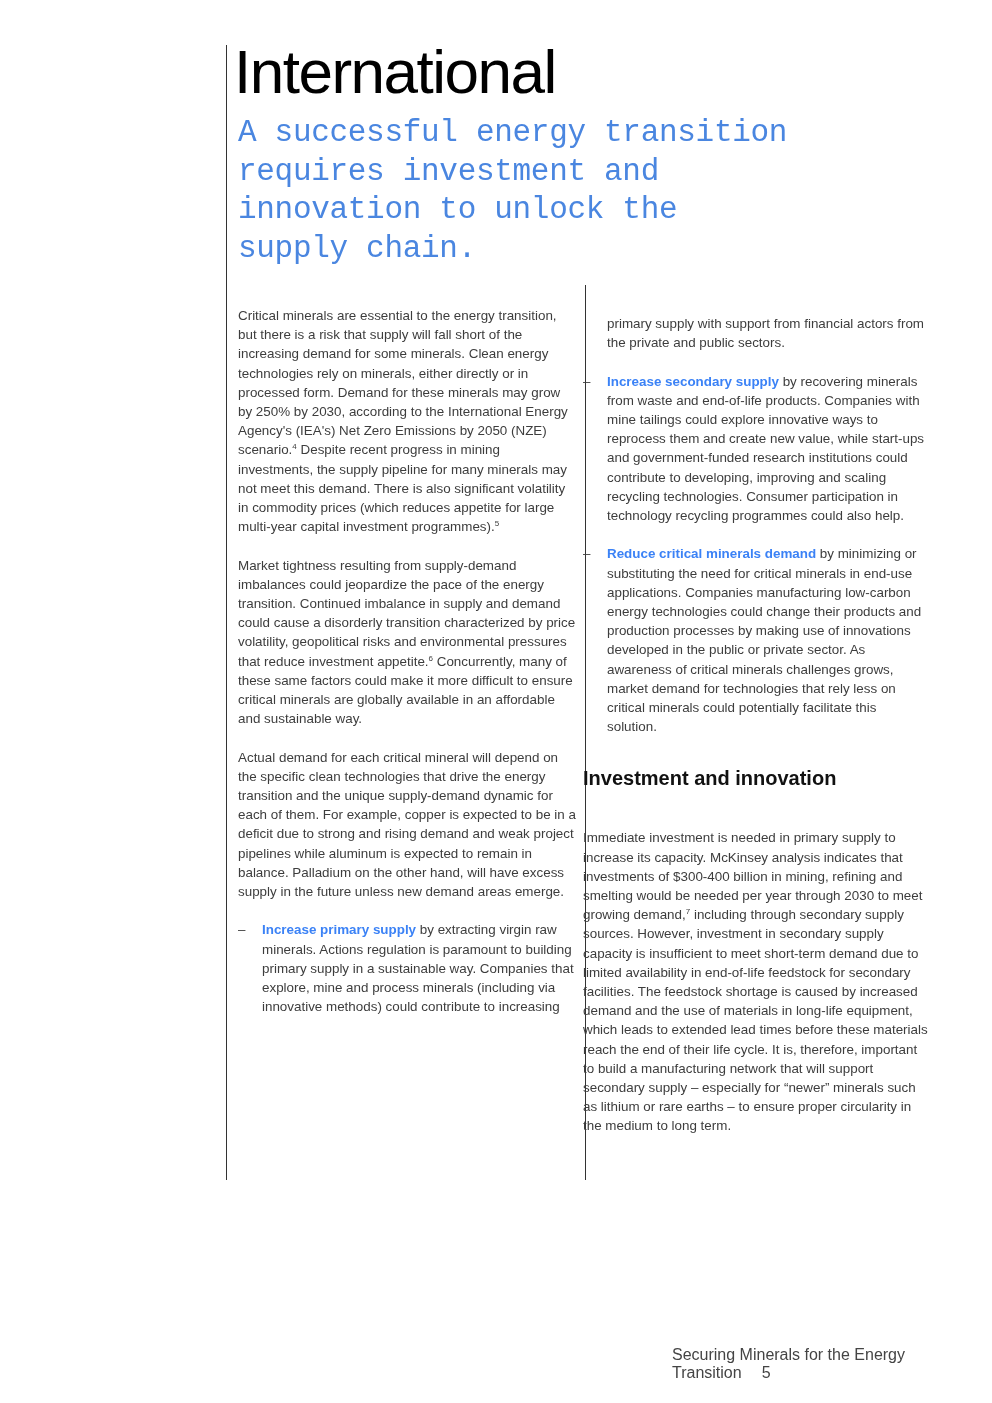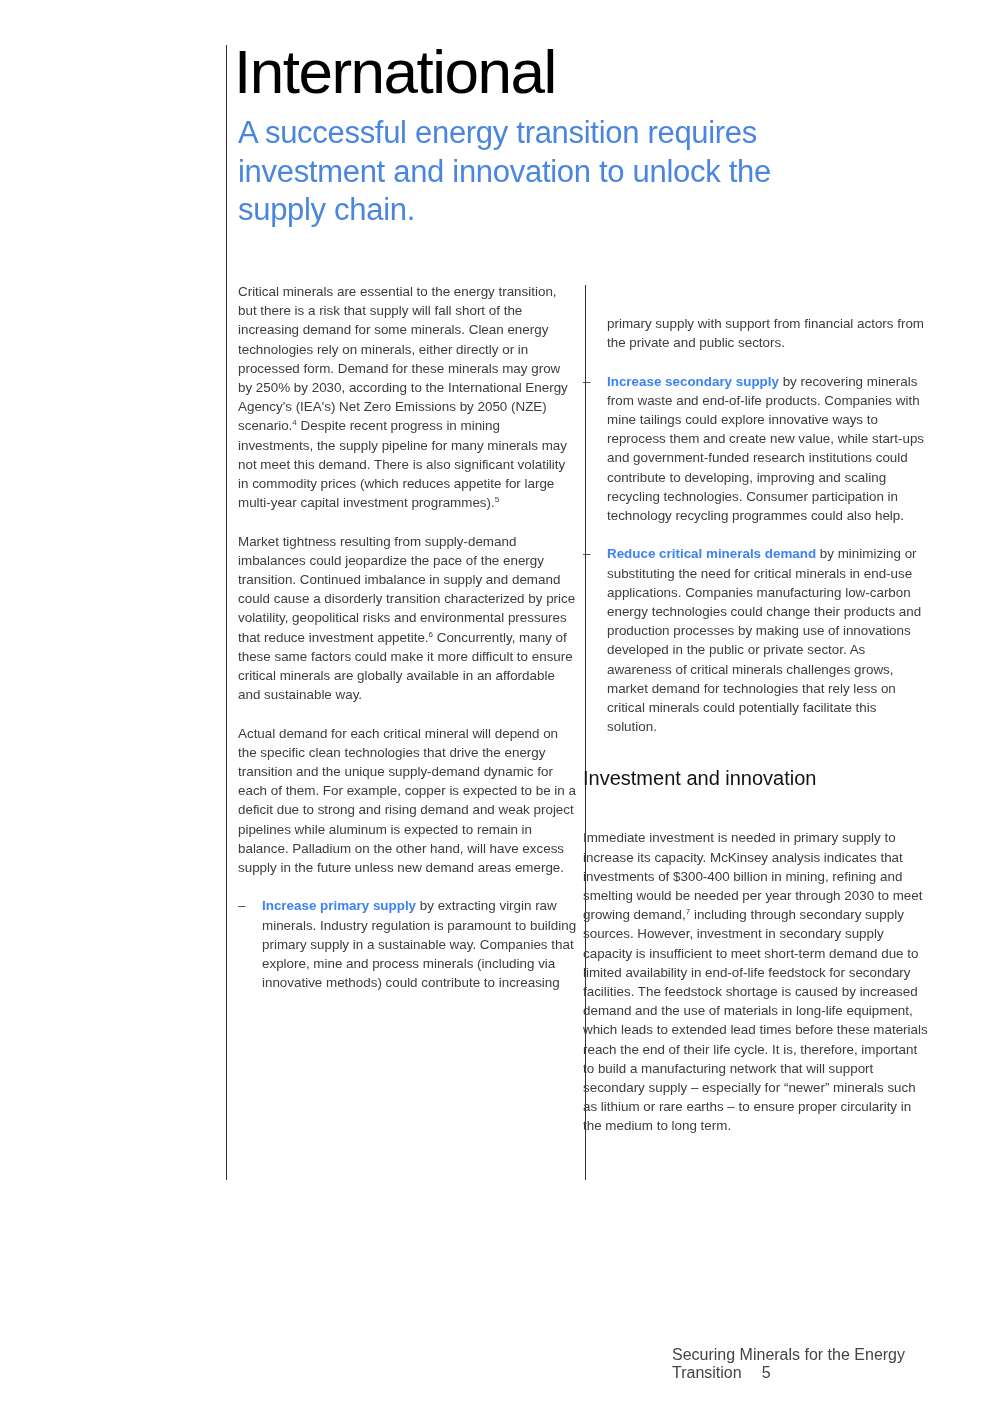--- a/index.html
+++ b/index.html
@@ -3,50 +3,50 @@
   <meta charset="utf-8">
   <style>
     html, body { margin: 0; padding: 0; background: #ffffff; }
     body { width: 992px; height: 1403px; position: relative; overflow: hidden;
            font-family: "Liberation Sans", sans-serif; color: #3a3a3a; }
     .left-rule { position: absolute; left: 226px; top: 45px; width: 1px; height: 1135px; background: #333; }
     .mid-rule { position: absolute; left: 585px; top: 285px; width: 1px; height: 895px; background: #333; }
     .title { position: absolute; left: 234px; top: 36px; margin: 0; font-size: 62px; font-weight: normal;
              color: #000; letter-spacing: -1.5px; line-height: 72px; }
     .subtitle { position: absolute; left: 238px; top: 114px; width: 560px; margin: 0; font-size: 31px;
-                font-weight: normal; color: #4a86e0; line-height: 38.5px; letter-spacing: -0.3px; }
+                font-weight: normal; color: #4a86e0; line-height: 38.5px; letter-spacing: -0.3px; font-family: Liberation Mono, monospace; }
     .col { position: absolute; top: 282px; font-size: 13.4px; line-height: 19.2px; color: #3d3d3d; }
-    .col-left { left: 238px; width: 340px; }
+    .col-left { left: 238px; width: 340px; margin-top: 24px; }
     .col-right { left: 583px; width: 345px; margin-top: 32px; }
     .col p { margin: 0 0 19.2px 0; }
     .bullet { position: relative; padding-left: 24px; margin: 0 0 19.2px 0; }
     .bullet .dash { position: absolute; left: 0; top: 0; }
     .bullet b { color: #3b82f6; font-weight: bold; }
     sup { font-size: 8px; line-height: 0; vertical-align: 5px; }
     .cont { padding-left: 24px; }
-    h2.section { margin: 30px 0 38px 0; font-size: 20px; font-weight: normal; color: #111; line-height: 24px; }
+    h2.section { margin: 30px 0 38px 0; font-size: 20px; font-weight: bold; color: #111; line-height: 24px; }
     .footer { position: absolute; top: 1346px; left: 672px; font-size: 16px; color: #444; }
     .footer .page { margin-left: 20px; }
   </style>
 </head>
 <body>
 
 <div class="left-rule"></div>
 <div class="mid-rule"></div>
 
 <h1 class="title">International</h1>
 <h2 class="subtitle">A successful energy transition requires investment and innovation to unlock the supply chain.</h2>
 
 <div class="col col-left">
   <p><span>Critical minerals are essential to the energy transition, but there is a risk that supply will fall short of the increasing demand for some minerals. Clean energy technologies rely on minerals, either directly or in processed form. Demand for these minerals may grow by 250% by 2030, according to the International Energy Agency's (IEA's) Net Zero Emissions by 2050 (NZE) scenario.</span><sup>4</sup><span> Despite recent progress in mining investments, the supply pipeline for many minerals may not meet this demand. There is also significant volatility in commodity prices (which reduces appetite for large multi-year capital investment programmes).</span><sup>5</sup></p>
   <p><span>Market tightness resulting from supply-demand imbalances could jeopardize the pace of the energy transition. Continued imbalance in supply and demand could cause a disorderly transition characterized by price volatility, geopolitical risks and environmental pressures that reduce investment appetite.</span><sup>6</sup><span> Concurrently, many of these same factors could make it more difficult to ensure critical minerals are globally available in an affordable and sustainable way.</span></p>
   <p>Actual demand for each critical mineral will depend on the specific clean technologies that drive the energy transition and the unique supply-demand dynamic for each of them. For example, copper is expected to be in a deficit due to strong and rising demand and weak project pipelines while aluminum is expected to remain in balance. Palladium on the other hand, will have excess supply in the future unless new demand areas emerge.</p>
   <div class="bullet">
     <span class="dash">–</span>
-    <b>Increase primary supply</b><span> by extracting virgin raw minerals. Industry regulation is paramount to building primary supply in a sustainable way. Companies that explore, mine and process minerals (including via innovative methods) could contribute to increasing</span>
+    <b>Increase primary supply</b><span> by extracting virgin raw minerals. Actions regulation is paramount to building primary supply in a sustainable way. Companies that explore, mine and process minerals (including via innovative methods) could contribute to increasing</span>
   </div>
 </div>
 
 <div class="col col-right">
   <p class="cont">primary supply with support from financial actors from the private and public sectors.</p>
   <div class="bullet">
     <span class="dash">–</span>
     <b>Increase secondary supply</b><span> by recovering minerals from waste and end-of-life products. Companies with mine tailings could explore innovative ways to reprocess them and create new value, while start-ups and government-funded research institutions could contribute to developing, improving and scaling recycling technologies. Consumer participation in technology recycling programmes could also help.</span>
   </div>
   <div class="bullet">

